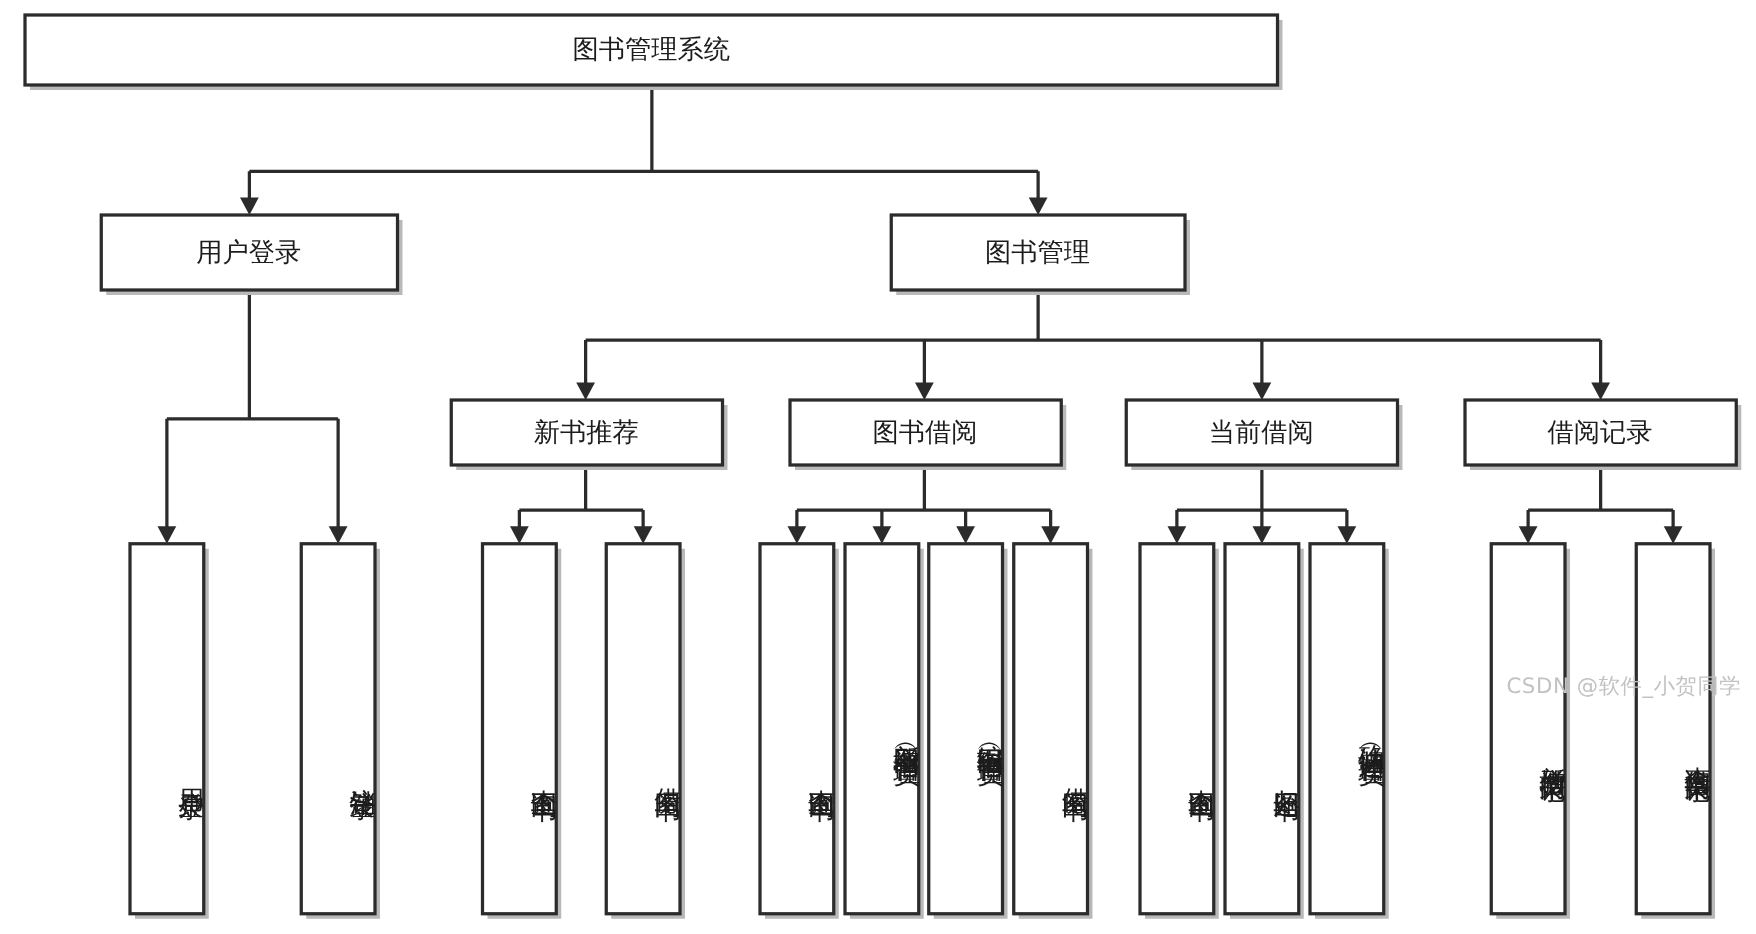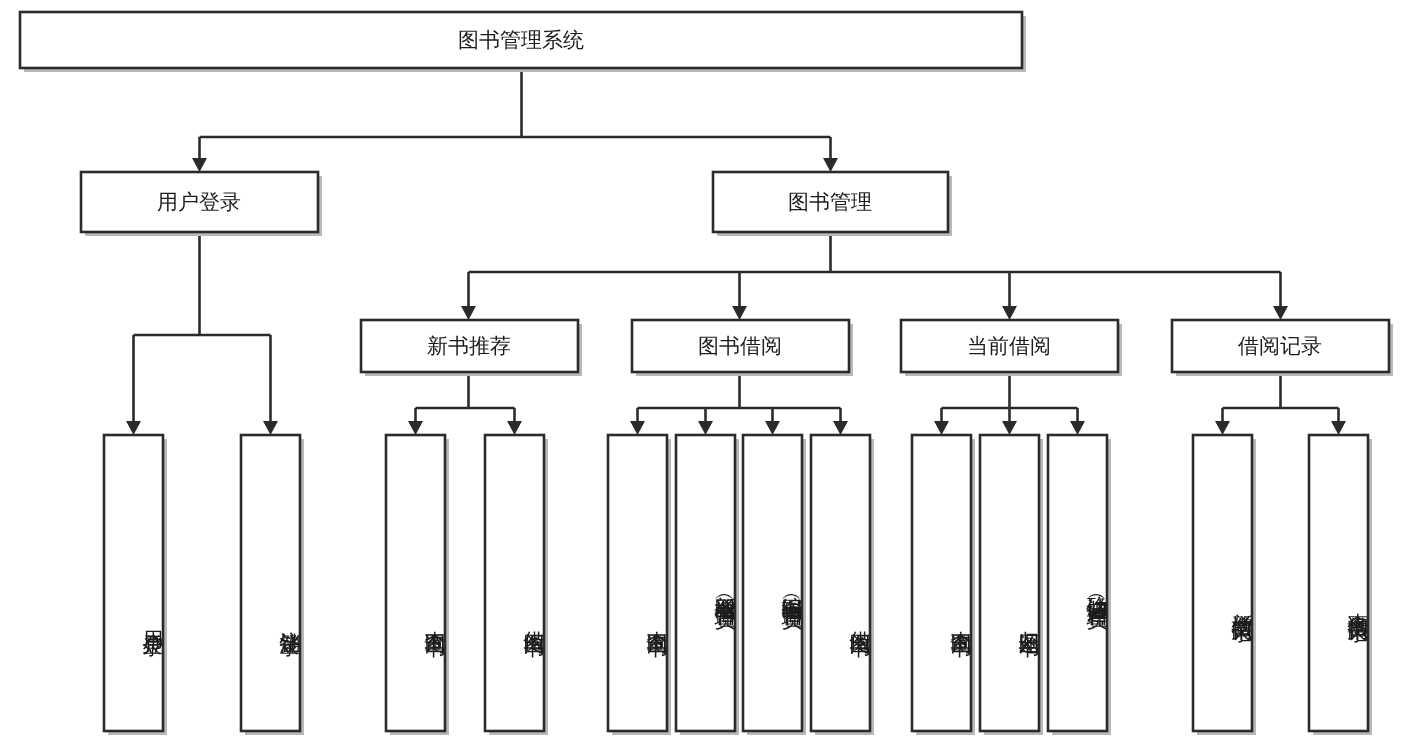--- a/index.html
+++ b/index.html
@@ -230,13 +230,14 @@
   <div class="vlabel" style="left:608px; top:505px; width:59px; height:226px;">查询图书</div>
   <div class="vlabel" style="left:676px; top:443px; width:59px; height:290px;">新增图书（管理员）</div>
   <div class="vlabel" style="left:743px; top:443px; width:59px; height:290px;">编辑图书（管理员）</div>
   <div class="vlabel" style="left:811px; top:505px; width:59px; height:226px;">借阅图书</div>
   <div class="vlabel" style="left:912px; top:505px; width:59px; height:226px;">查询图书</div>
   <div class="vlabel" style="left:980px; top:505px; width:59px; height:226px;">归还图书</div>
   <div class="vlabel" style="left:1048px; top:443px; width:59px; height:290px;">确认归还（管理员）</div>
   <div class="vlabel" style="left:1193px; top:473px; width:59px; height:258px;">新增借阅记录</div>
   <div class="vlabel" style="left:1309px; top:473px; width:59px; height:258px;">查询借阅记录</div>
 
+  <div class="watermark">CSDN @软件_小贺同学</div>
 </div>
 
 </body></html>

